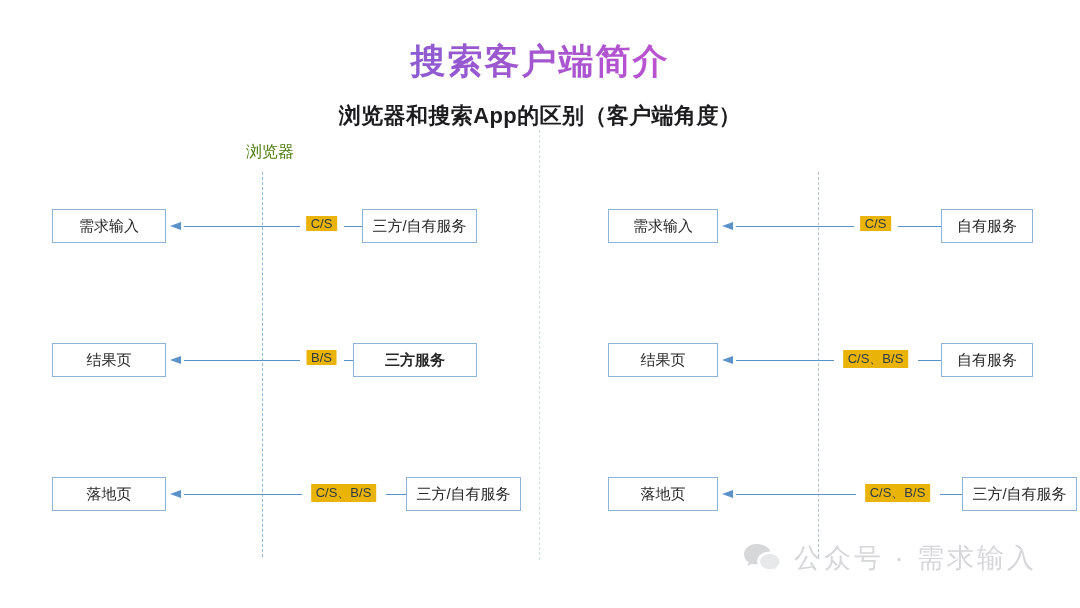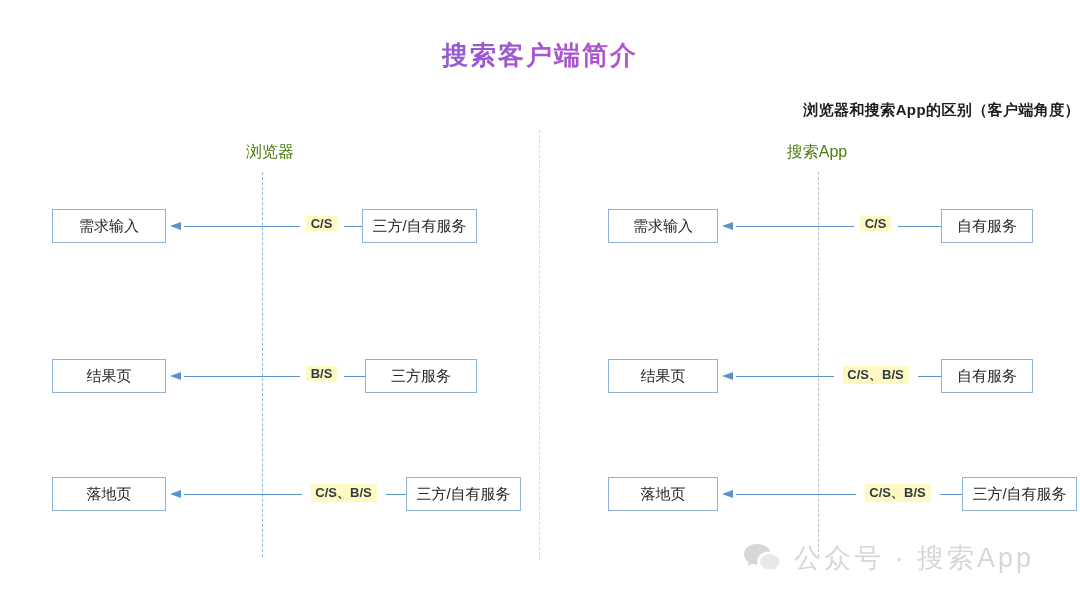--- a/index.html
+++ b/index.html
@@ -20,42 +20,42 @@
     height: 608px;
   }
 
   
   .title {
     position: absolute;
     top: 38px;
     left: 0;
     width: 1080px;
     text-align: center;
-    font-size: 26px;
+    font-size: 35px;
     font-weight: bold;
     letter-spacing: 2px;
     background-image: linear-gradient(90deg,
         #5566d8 0%,
         #6f62d4 22%,
         #9a58cf 45%,
         #c84fd0 68%,
         #e043cf 88%,
         #ef3fc9 100%);
     -webkit-background-clip: text;
     background-clip: text;
     color: transparent;
     -webkit-text-fill-color: transparent;
   }
   .subtitle {
     position: absolute;
     top: 101px;
     left: 0;
     width: 1080px;
-    text-align: right;
-    font-size: 15px;
+    text-align: center;
+    font-size: 22px;
     font-weight: bold;
     color: #1d1d1f;
     letter-spacing: 0.4px;
   }
 
   
   .col-head {
     position: absolute;
     top: 142px;
     font-size: 16px;
@@ -72,21 +72,21 @@
     width: 0;
     border-left: 1.5px dashed #8fb8d8;
   }
   .dash-v.sec-left  { left: 262px; top: 172px; height: 385px; }
   .dash-v.sec-right { left: 818px; top: 172px; height: 385px; border-left-color: #b6c3c7; }
   .dash-v.center    { left: 539px; top: 130px; height: 430px; border-left-color: #cfe0e2; }
 
   
   .row { position: absolute; height: 36px; }
   .row.r1 { top: 209px; }
-  .row.r2 { top: 359px; }
+  .row.r2 { top: 343px; }
   .row.r3 { top: 477px; padding-left: 44px; }
   .row.half-left  { left: 52px;  width: 425px; }
   .row.half-right { left: 608px; width: 425px; }
 
   .box {
     position: absolute;
     top: 0;
     height: 34px;
     box-sizing: border-box;
     border: 1px solid #8db4d6;
@@ -98,21 +98,21 @@
     justify-content: center;
     white-space: nowrap;
   }
   .box.start { left: 0; }
 
   
   .w114 { width: 114px; }
   .w110 { width: 110px; }
 
   .box.end-115 { right: 0; width: 115px; }
-  .box.end-112 { right: 0; width: 112px; }
+  .box.end-112 { right: 0; width: 124px; font-weight: bold; }
   .box.end-108 { right: 0; width: 92px; }
 
   
   .conn {
     position: absolute;
     top: 17px;
     height: 1px;
   }
   .conn .line {
     position: absolute;
@@ -130,26 +130,25 @@
     border-top: 4.5px solid transparent;
     border-bottom: 4.5px solid transparent;
   }
   .arrow-head.left  { left: 0;  border-right: 11px solid #5b93c9; }
   .arrow-head.right { right: 0; border-left: 11px solid #5b93c9; }
   .conn-label {
     position: absolute;
     top: -10px;
     font-size: 13px;
     color: #2f3b44;
-    background: #fef9c3;
+    background: #eab308;
     padding: 0 5px;
     white-space: nowrap;
     text-align: center;
     transform: translateX(-50%);
-    font-weight: bold;
   }
 
   
   .watermark {
     position: absolute;
     left: 742px;
     top: 540px;
     display: flex;
     align-items: center;
     gap: 12px;
@@ -162,21 +161,20 @@
 </style>
 </head>
 <body>
 
 <div class="slide">
 
   <div class="title">搜索客户端简介</div>
   <div class="subtitle">浏览器和搜索App的区别（客户端角度）</div>
 
   <div class="col-head left">浏览器</div>
-  <div class="col-head right">搜索App</div>
 
   <div class="dash-v sec-left"></div>
   <div class="dash-v sec-right"></div>
   <div class="dash-v center"></div>
 
   <div class="row r1 half-left">
     <div class="box start w114">需求输入</div>
     <div class="conn" style="left:118px; right:4px;">
       <div class="arrow-head left"></div>
       <div class="line l" style="right:50%; margin-right:22px;"></div>
@@ -247,16 +245,16 @@
     <div class="box end-115">三方/自有服务</div>
   </div>
 
   <div class="watermark">
     <span class="wechat-icon">
       <svg viewBox="0 0 40 32" width="40" height="32" aria-hidden="true">
         <path d="M14.5 2C7.6 2 2 6.6 2 12.3c0 3.2 1.8 6.1 4.6 8L5.4 23.9l4.3-2.2c1.5.4 3.1.7 4.8.7.4 0 .8 0 1.2-.1-.3-.9-.5-1.8-.5-2.8 0-5.5 5.4-9.9 12-9.9.4 0 .9 0 1.3.1C27.4 5.6 21.6 2 14.5 2z" fill="#d5d7d9"></path>
         <path d="M38 19.6c0-4.6-4.6-8.3-10.3-8.3s-10.3 3.7-10.3 8.3 4.6 8.3 10.3 8.3c1.2 0 2.4-.2 3.5-.5l3.4 1.8-.9-2.9c2.6-1.5 4.3-3.9 4.3-6.7z" fill="#e7e8ea" stroke="#ffffff" stroke-width="1.2"></path>
       </svg>
     </span>
-    <span>公众号 · 搜索App</span>
+    <span>公众号 · 需求输入</span>
   </div>
 
 </div>
 
 </body></html>

